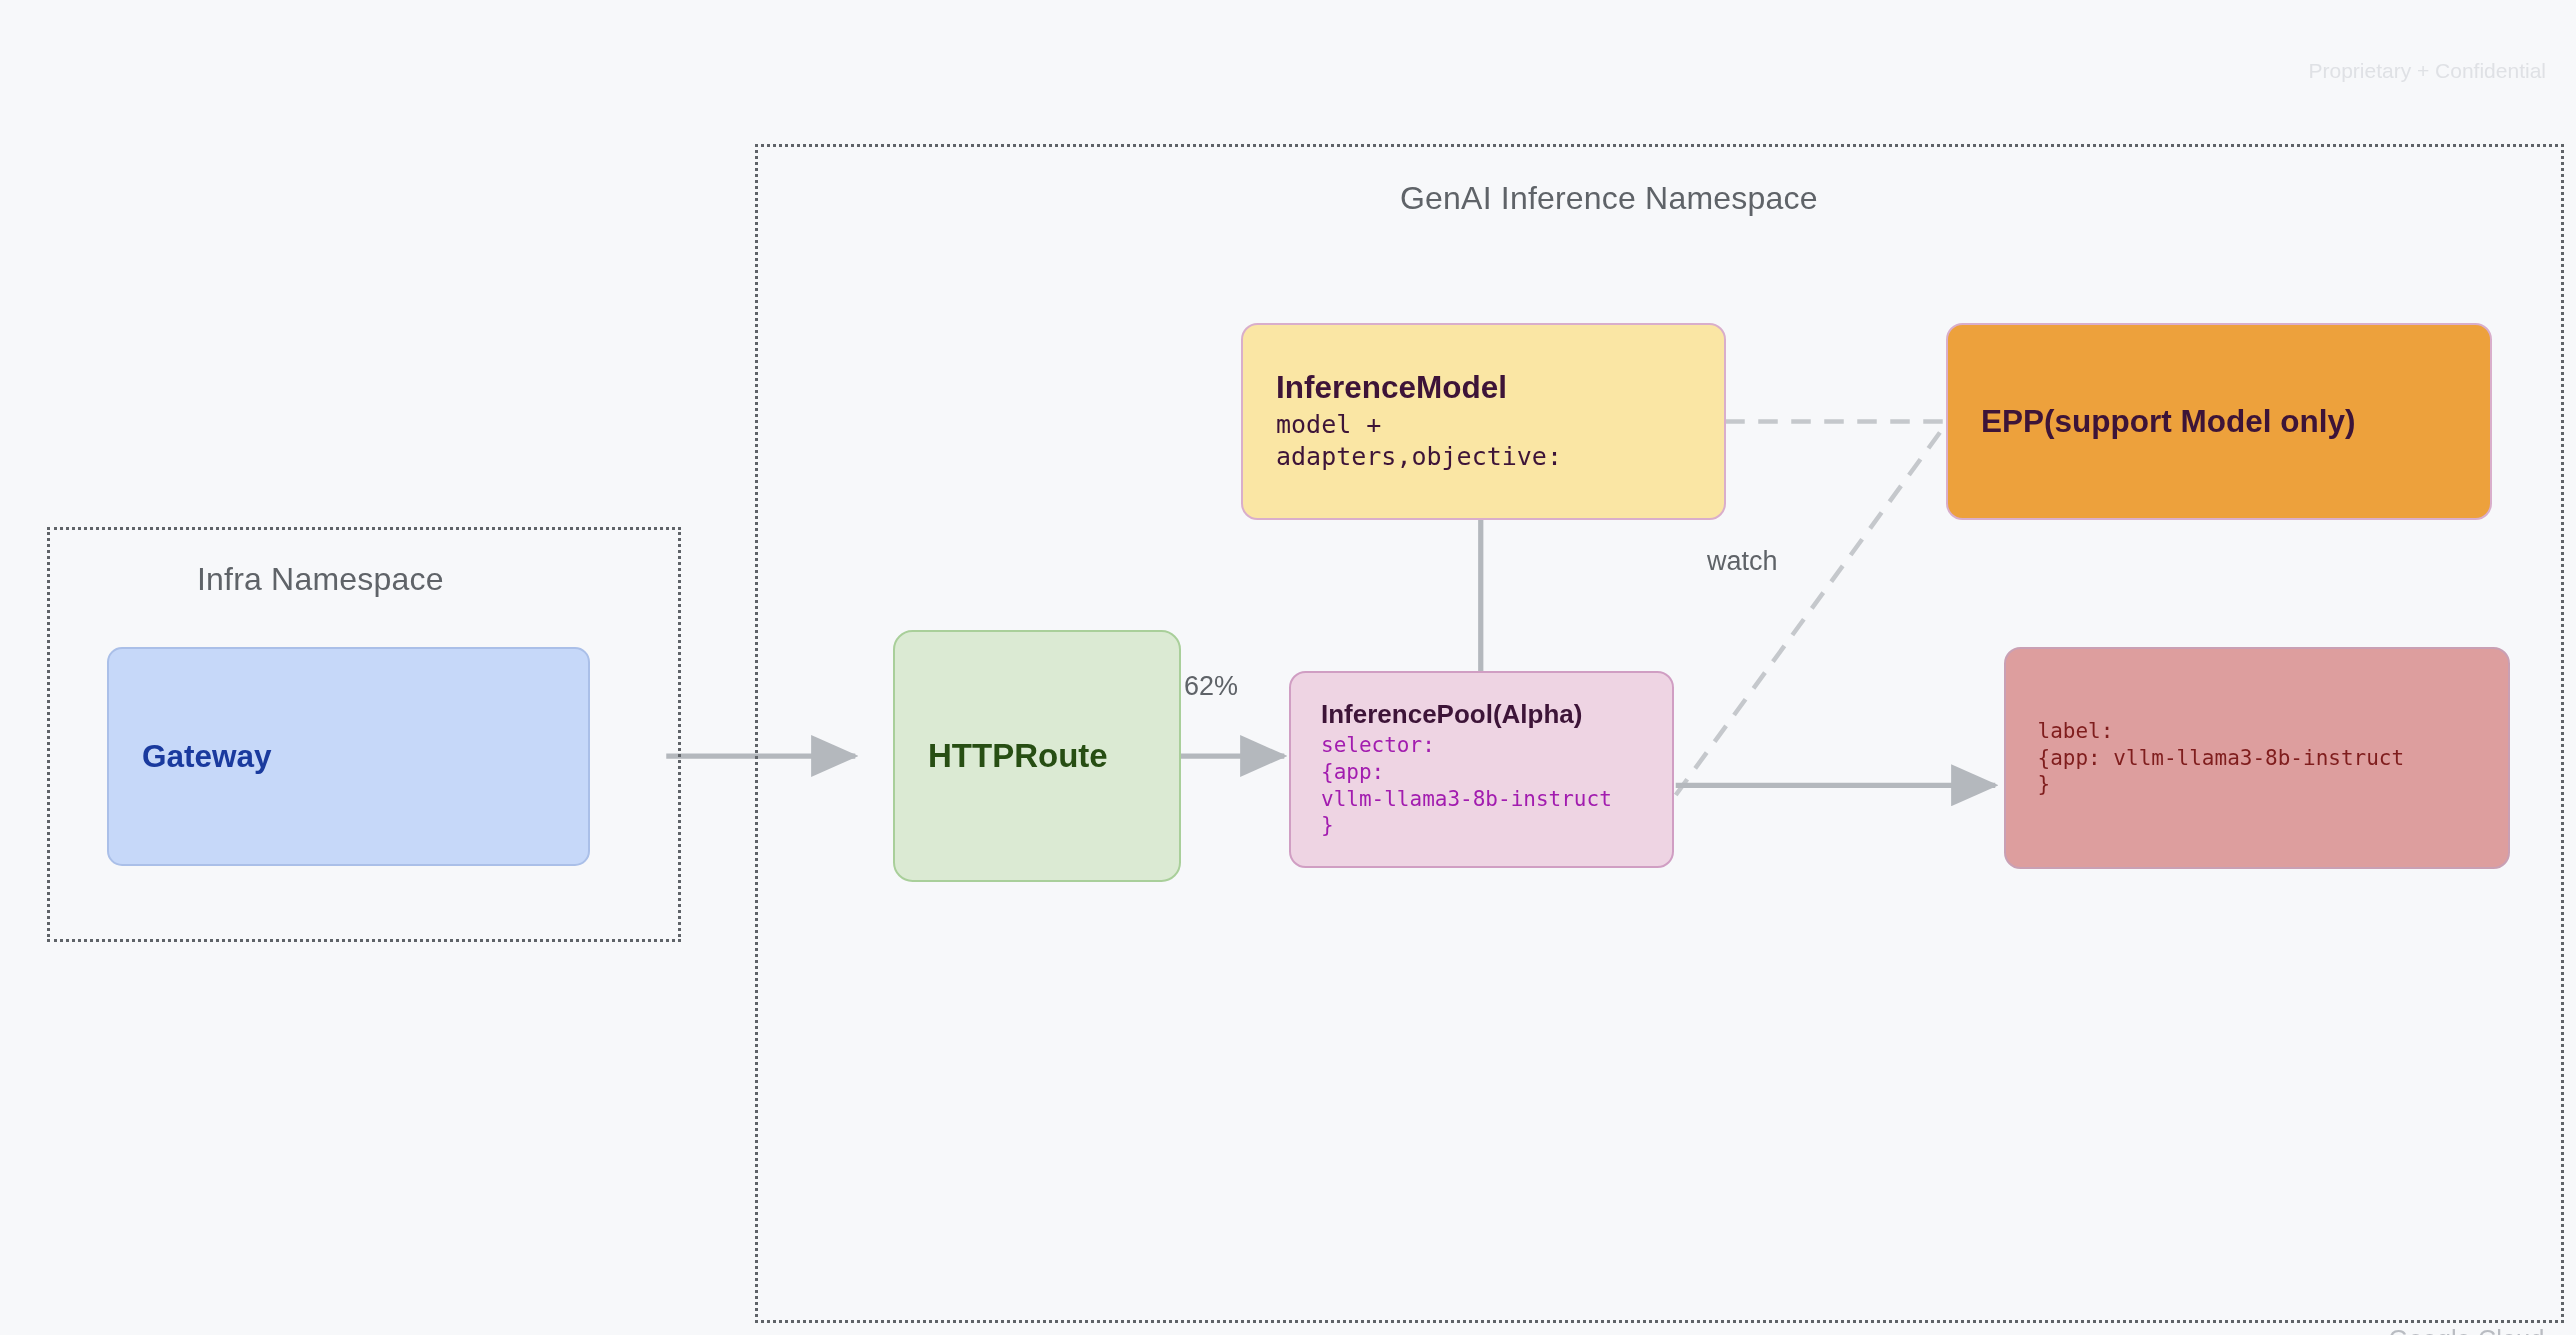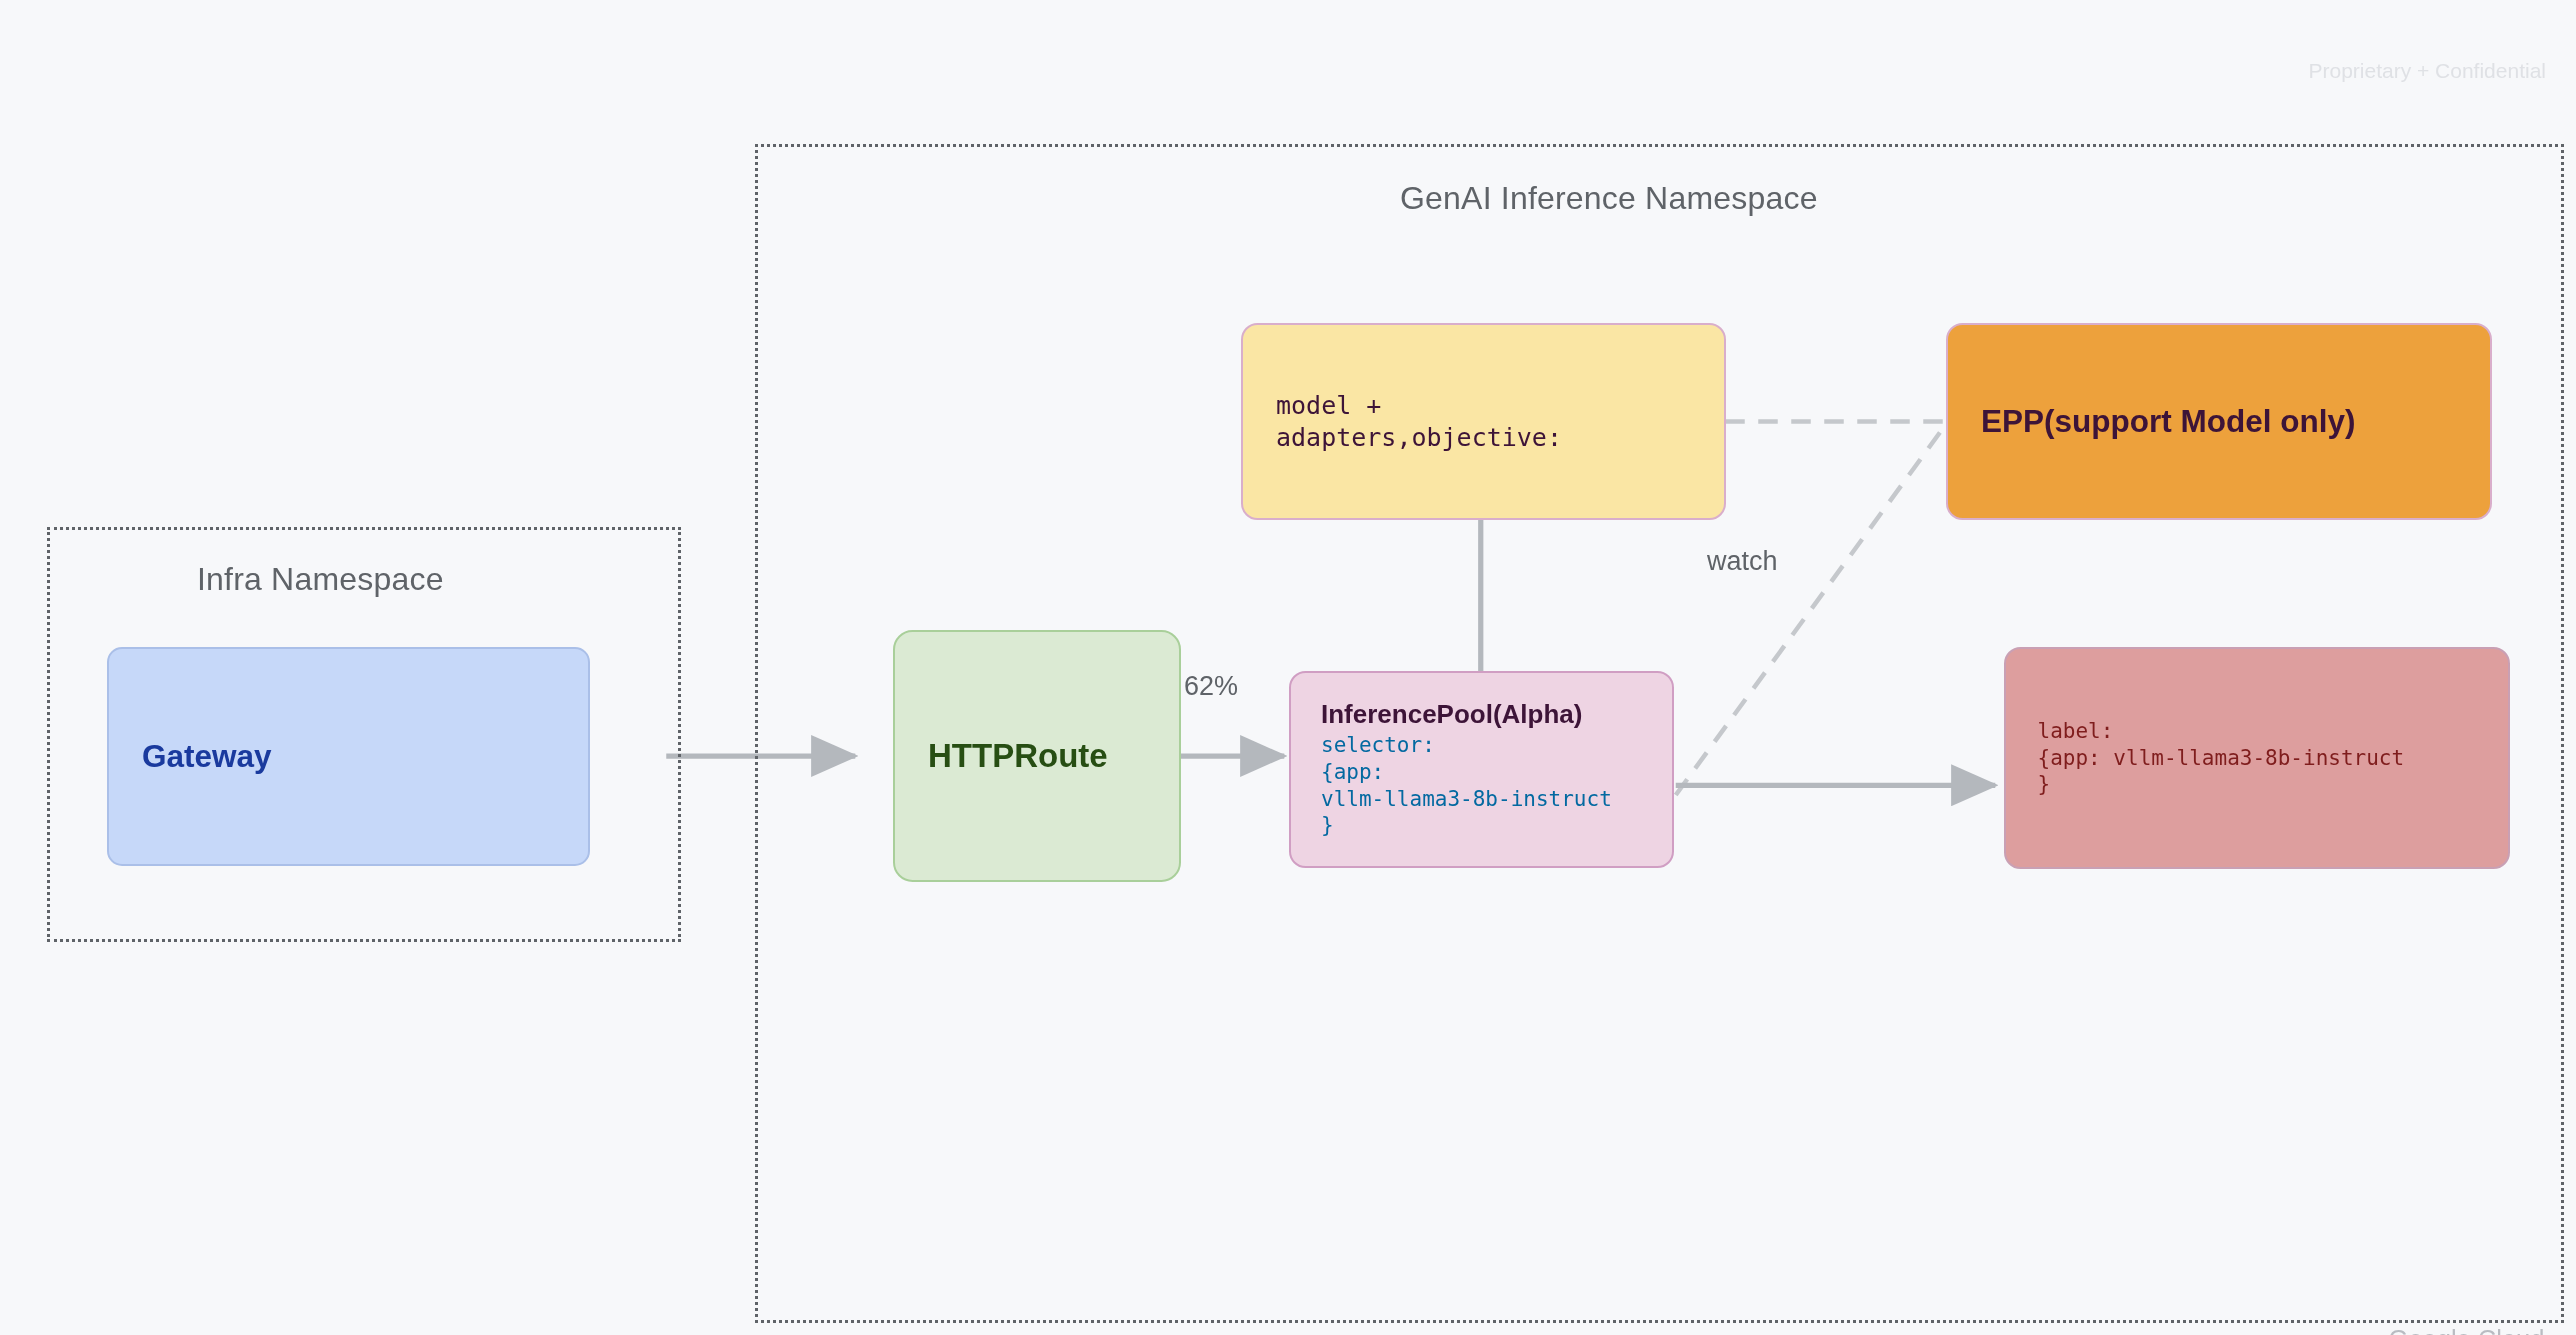--- a/index.html
+++ b/index.html
@@ -89,21 +89,21 @@
   #inferencemodel .title { color: #3d1438; font-size: 31.5px; margin-bottom: 4.5px; }
   #inferencemodel .sub   { color: #3d1438; font-size: 25px; }
 
   
   #inferencepool {
     background: #eed4e3;
     border: 2.3px solid #d09ec3;
     padding: 0 30px;
   }
   #inferencepool .title { color: #3d1438; font-size: 26px; margin-bottom: 3px; }
-  #inferencepool .sub   { color: #0369a1; font-size: 21px; }
+  #inferencepool .sub   { color: #a21caf; font-size: 21px; }
 
   
   #epp {
     background: #eda13c;
     border: 2.3px solid #d9aecb;
   }
   #epp .title { color: #3d1438; font-size: 31.5px; }
 
   
   #modelserverpods {
@@ -185,20 +185,21 @@
 
   <div class="node" id="gateway" style="left:107px; top:647px; width:483px; height:219px;">
     <div class="title">Gateway</div>
   </div>
 
   <div class="node" id="httproute" style="left:861px; top:630px; width:288px; height:252px;">
     <div class="title">HTTPRoute</div>
   </div>
 
   <div class="node" id="inferencemodel" style="left:1241px; top:323px; width:485px; height:197px;">
+    <div class="title">InferenceModel</div>
     <div class="sub">model +
 adapters,objective:</div>
   </div>
 
   <div class="node" id="inferencepool" style="left:1289px; top:671px; width:385px; height:197px;">
     <div class="title">InferencePool(Alpha)</div>
     <div class="sub">selector:
 {app:
 vllm-llama3-8b-instruct
 }</div>

